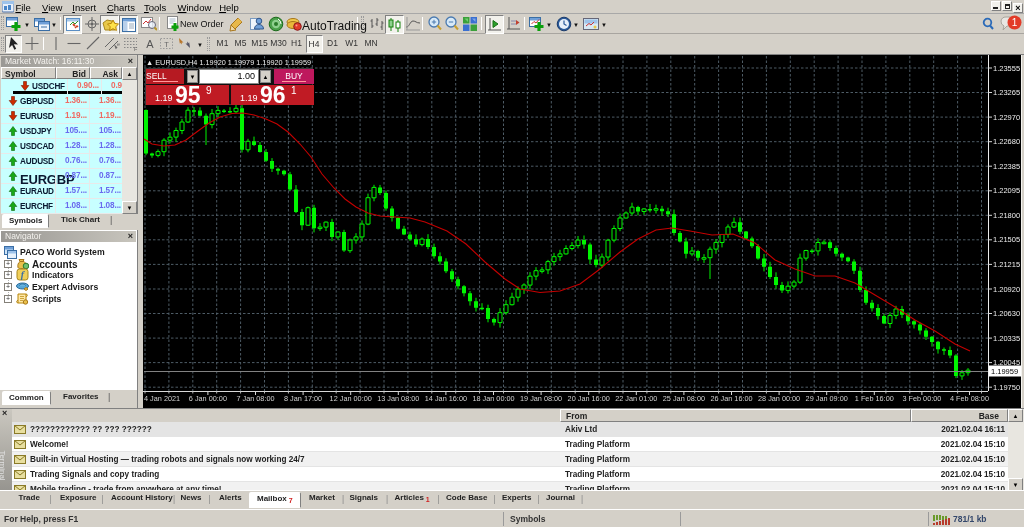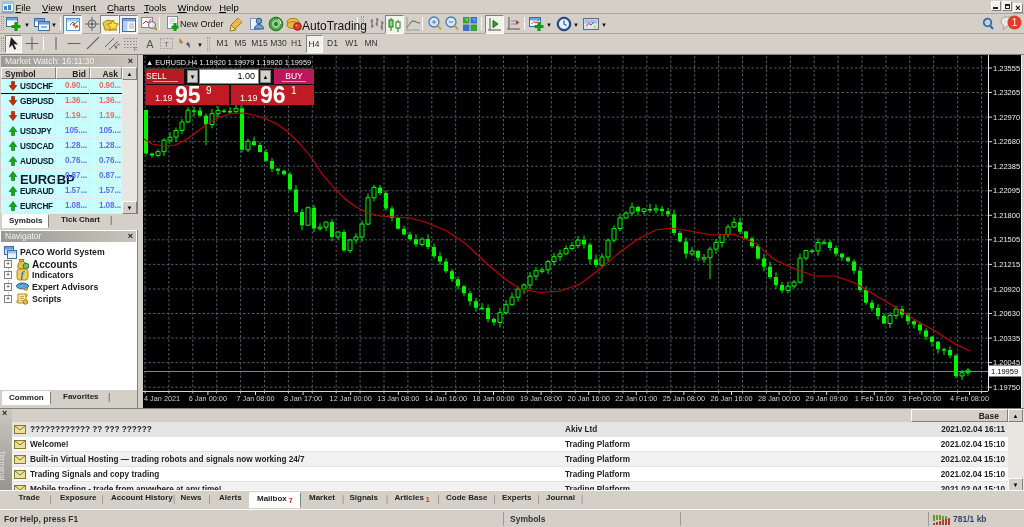--- a/index.html
+++ b/index.html
@@ -235,21 +235,21 @@
 </div>
 
 <div class="abs" style="left:0;top:55px;width:138px;height:159px;background:#d4d0c8;border-right:1px solid #808080">
   <div class="titlebar" style="height:11px;margin:1px 1px 0 1px">Market Watch: 16:11:30<span class="x">×</span></div>
   <div class="abs" style="left:1px;top:12px;width:121px;height:12px">
     <div class="raised abs" style="left:0;top:0;width:55px;height:12px;background:#d4d0c8;padding:1px 3px;font-size:8.5px;font-weight:bold;color:#222">Symbol</div>
     <div class="raised abs" style="left:55px;top:0;width:34px;height:12px;background:#d4d0c8;padding:1px 3px;font-size:8.5px;font-weight:bold;color:#222;text-align:right">Bid</div>
     <div class="raised abs" style="left:89px;top:0;width:32px;height:12px;background:#d4d0c8;padding:1px 3px;font-size:8.5px;font-weight:bold;color:#222;text-align:right">Ask</div>
   </div>
   <div class="abs" style="left:1px;top:24px;width:121px;height:135px;background:#c8ffff;overflow:hidden">
-      <div style="position:absolute;left:0;top:0px;width:138px;height:15px;border-bottom:1px solid #000000;font-size:8px;letter-spacing:-0.1px">
+      <div style="position:absolute;left:12px;top:0px;width:138px;height:15px;border-bottom:3px solid #000000;font-size:8px;letter-spacing:-0.1px">
       <svg width="10" height="10" viewBox="0 0 10 10" style="position:absolute;left:7px;top:2px">
           <path d="M3.5 0.5h3v4h2.3L5 9.5 1.2 4.5h2.3z" fill="#cc2a00" stroke="#7a1800" stroke-width="0.6"></path>
         </svg>
         <span style="position:absolute;left:19px;top:2.5px;color:#0a1830;font-size:8.2px;letter-spacing:-0.2px;font-weight:bold">USDCHF</span>
       <span style="position:absolute;left:55px;top:2px;width:31px;text-align:right;color:#ef6a62;font-weight:bold;font-size:8.2px">0.90...</span>
       <span style="position:absolute;left:89px;top:2px;width:31px;text-align:right;color:#ef6a62;font-weight:bold;font-size:8.2px">0.90...</span>
       <span style="position:absolute;left:54px;top:0;width:1px;height:15px;background:#e9e9e9"></span>
       <span style="position:absolute;left:88px;top:0;width:1px;height:15px;background:#e9e9e9"></span>
     </div>
       <div style="position:absolute;left:0;top:15px;width:121px;height:15px;border-bottom:1px solid #e9e9e9;font-size:8px;letter-spacing:-0.1px">
@@ -537,20 +537,21 @@
  </div>
 </div>
 
 <div class="abs" style="left:0;top:408px;width:1024px;height:82px;background:#d4d0c8;border-top:1px solid #808080">
  <div class="abs" style="left:0;top:0;width:12px;height:82px;background:linear-gradient(180deg,#cac7bf,#96948f)">
    <span style="position:absolute;left:2px;top:-1px;font-size:9px;color:#222;font-weight:bold">×</span>
    <span style="position:absolute;left:-13px;top:52px;font-size:8px;color:#e0e0e0;transform:rotate(90deg);white-space:nowrap">Terminal</span>
  </div>
  <div class="abs" style="left:12px;top:0;width:996px;height:82px;background:#fff;overflow:hidden">
    <div style="position:absolute;left:0;top:0;width:996px;height:13px;background:#d4d0c8">
+     <div class="raised abs" style="left:548px;top:0;width:351px;height:13px;padding:1px 5px;font-size:8.5px;font-weight:bold;color:#222;background:#d4d0c8">From</div>
      <div class="raised abs" style="left:899px;top:0;width:97px;height:13px;padding:1px 8px;font-size:8.5px;font-weight:bold;color:#222;background:#d4d0c8;text-align:right">Base</div>
    </div>
    <div style="position:absolute;left:0;top:13px;width:996px;height:15px;background:#e4e4e4;border-bottom:1px solid #e4e4e4;font-size:8.2px;font-weight:bold;color:#333">
     <svg width="12" height="9" viewBox="0 0 12 9" style="position:absolute;left:2px;top:3px">
           <rect x="0.5" y="0.5" width="11" height="8" fill="#e8dfa0" stroke="#8a7a28"></rect>
           <path d="M0.5 0.5L6 5l5.5-4.5" fill="none" stroke="#8a7a28"></path>
         </svg>
         <span style="position:absolute;left:18px;top:3px;color:#222">???????????? ?? ??? ??????</span>
     <span style="position:absolute;left:553px;top:3px;color:#222">Akiv Ltd</span>
     <span style="position:absolute;left:783px;top:3px;color:#222;width:210px;text-align:right">2021.02.04 16:11</span>

